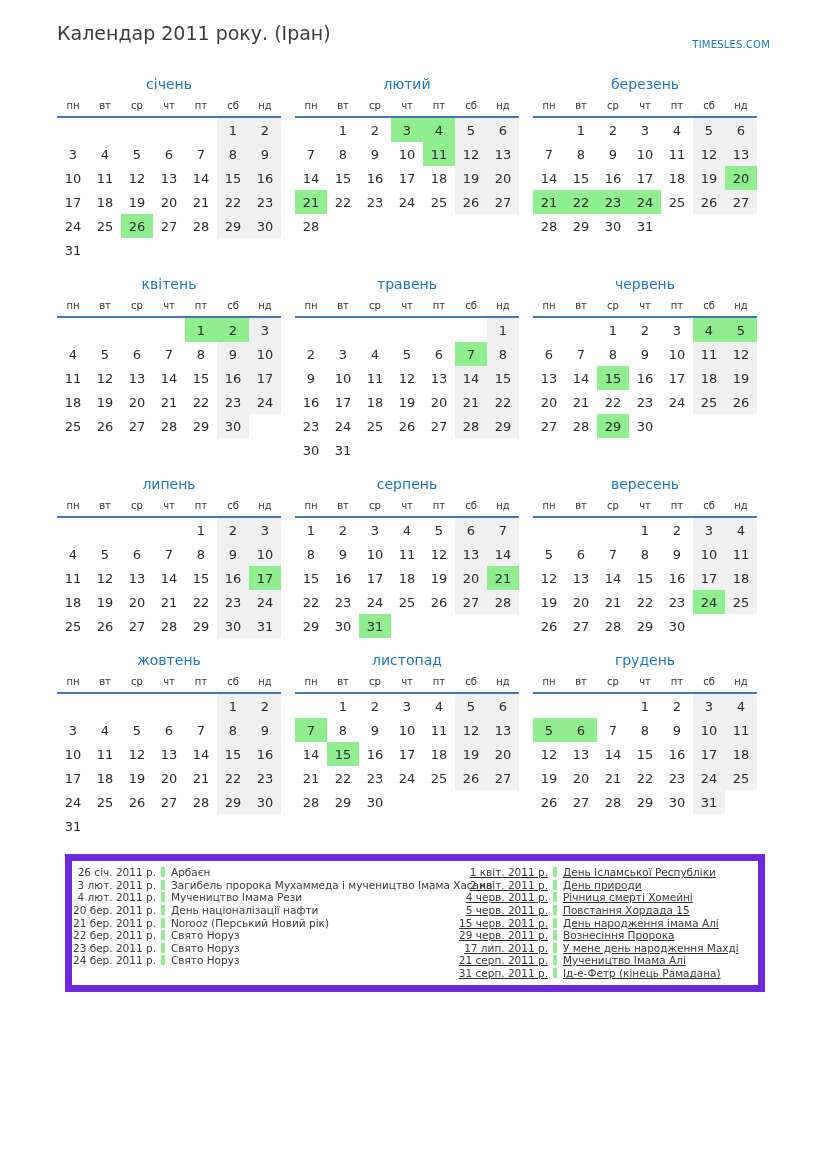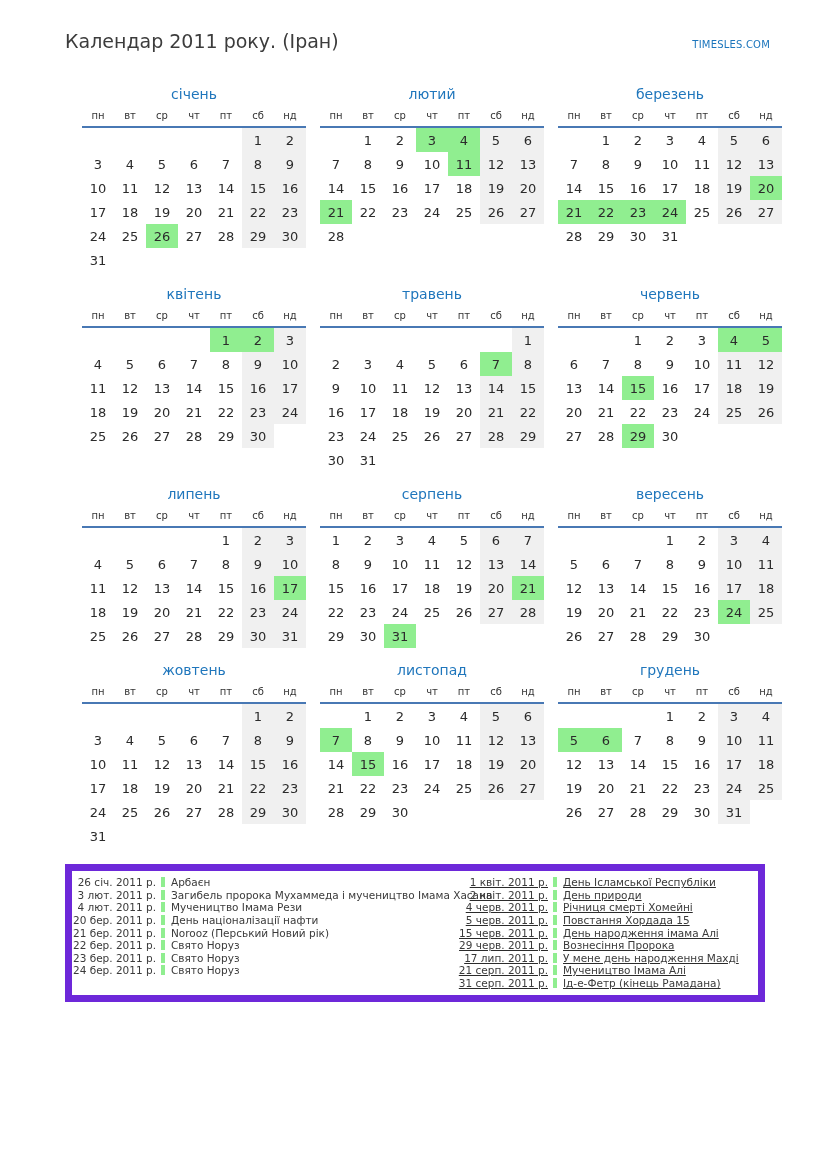--- a/index.html
+++ b/index.html
@@ -5,25 +5,25 @@
   html,body { margin:0; padding:0; background:#ffffff; }
   body {
     width:827px; height:1169px;
     font-family:"DejaVu Sans", sans-serif;
     color:#2b2b2b;
     overflow:hidden;
   }
   .page { box-sizing:border-box; padding:22px 57px 0 57px; }
 
   .topbar { display:flex; justify-content:space-between; align-items:flex-start; }
-  .page-title { font-size:19px; font-weight:400; color:#3c3c3c; margin:8px; }
+  .page-title { font-size:19px; font-weight:400; color:#3c3c3c; margin:0; }
   .site-link { font-size:10px; color:#1b75bc; text-decoration:none; margin-top:17px; letter-spacing:.2px; }
 
   .months {
-    margin-left:25px; margin-top:26px;
+    margin-left:0; margin-top:26px;
     display:grid; grid-template-columns:repeat(3,224px);
     column-gap:11px; row-gap:20px; align-items:start;gap:14px;
   }
   .month-title { text-align:center; color:#1f76bc; font-size:14px; margin:0 0 6px 0; }
   table.cal { border-collapse:collapse; width:224px; table-layout:fixed; }
   .cal th {
     font-size:10px; font-weight:400; color:#333;
     padding:2px 0 5px; border-bottom:2px solid #4878b4;
   }
   .cal td { height:24px; text-align:center; font-size:13px; color:#2b2b2b; padding:0; }

